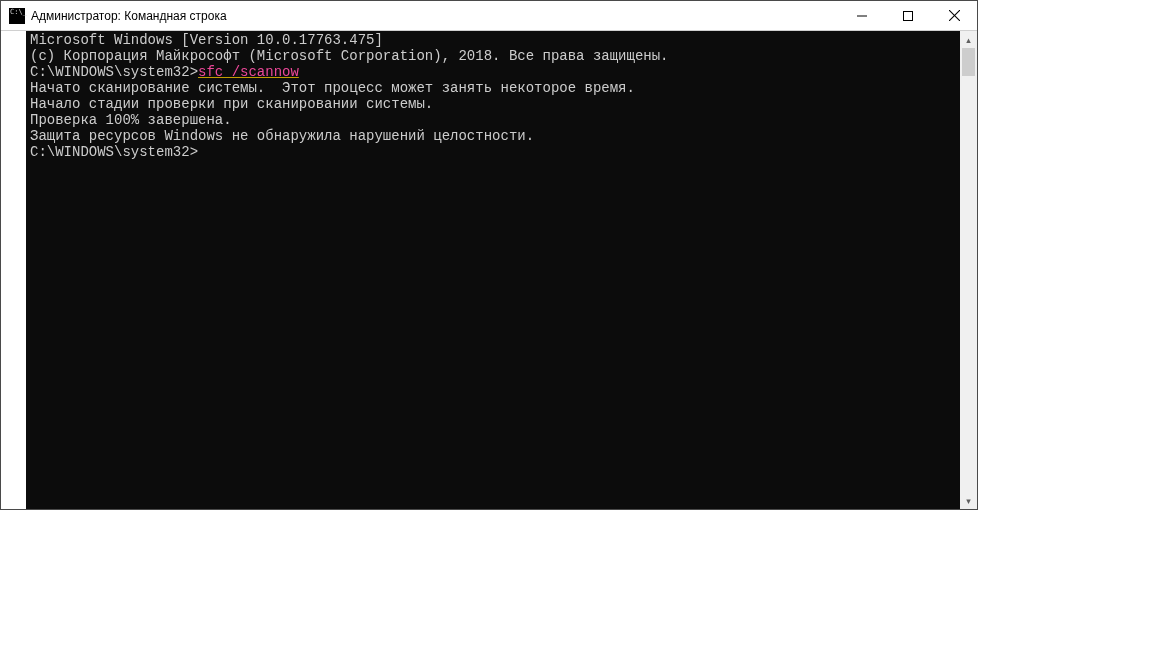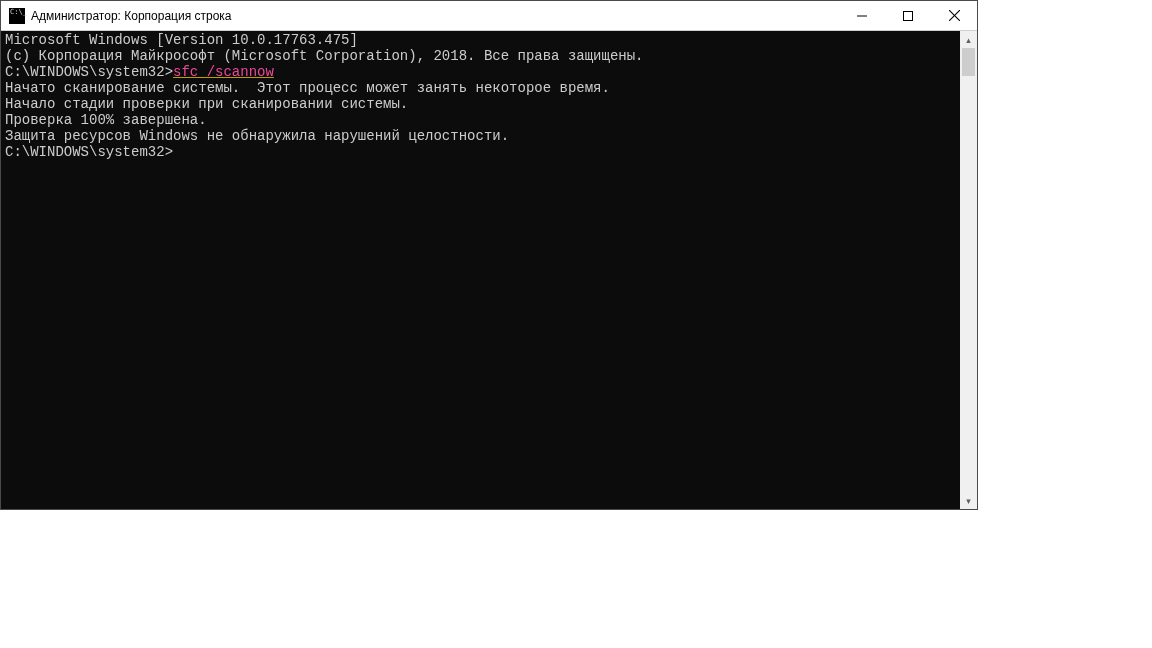--- a/index.html
+++ b/index.html
@@ -28,21 +28,21 @@
   font:7px/7px Consolas,monospace;color:#ccc;
 }
 .titlebar .title{flex:1 1 auto;white-space:nowrap;overflow:hidden;}
 .winbtn{
   width:46px;height:29px;display:flex;align-items:center;justify-content:center;
   font-family:Consolas,monospace;font-size:11px;color:#000;
 }
 .winbtn svg{width:10px;height:10px;stroke:#000;stroke-width:1;fill:none;}
 .winbtn.close svg{width:11px;height:11px;}
 .client{
-  flex:1 1 auto;display:flex;min-height:0;
+  flex:1 1 auto;display:flex;min-height:0;margin-left:25px;
 }
 .terminal{
   flex:1 1 auto;background:#0c0c0c;color:#ccc;
   font-family:Consolas,"Courier New",monospace;
   font-size:14px;line-height:16px;
   padding:1px 0 0 4px;
   white-space:pre;overflow:hidden;
 }
 .scroll{
   width:17px;flex:0 0 17px;background:#f0f0f0;position:relative;
@@ -60,21 +60,21 @@
 }
 .line{display:block;}
 .yellow{color:#ec4899;text-decoration:underline;text-decoration-color:#c19c00;}
 </style>
 </head>
 <body>
 
 <div class="window">
   <div class="titlebar">
     <div class="icon"></div>
-    <div class="title">Администратор: Корпорация строка</div>
+    <div class="title">Администратор: Командная строка</div>
     <div class="winbtn">
       <svg viewBox="0 0 10 10">
           <line x1="0" y1="5" x2="10" y2="5"></line>
         </svg>
     </div>
     <div class="winbtn">
       <svg viewBox="0 0 10 10">
           <rect x="0.5" y="0.5" width="9" height="9"></rect>
         </svg>
     </div>

